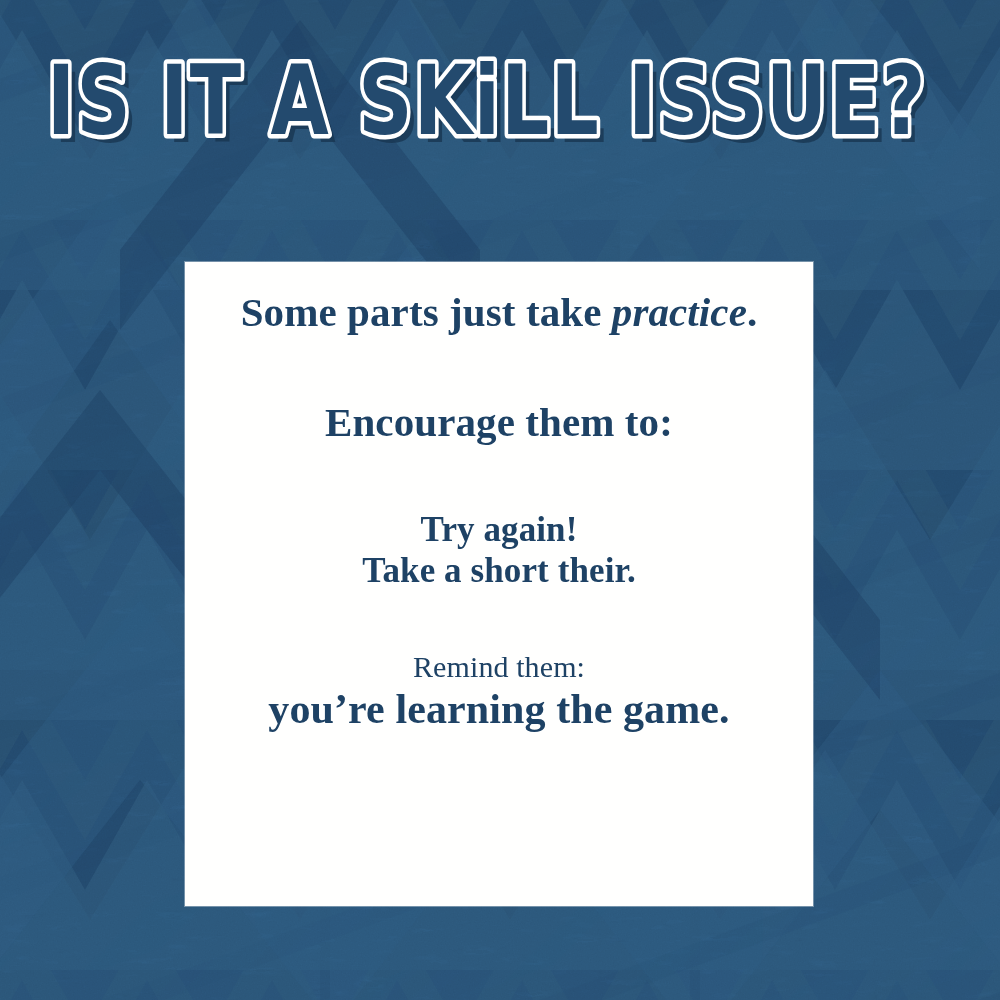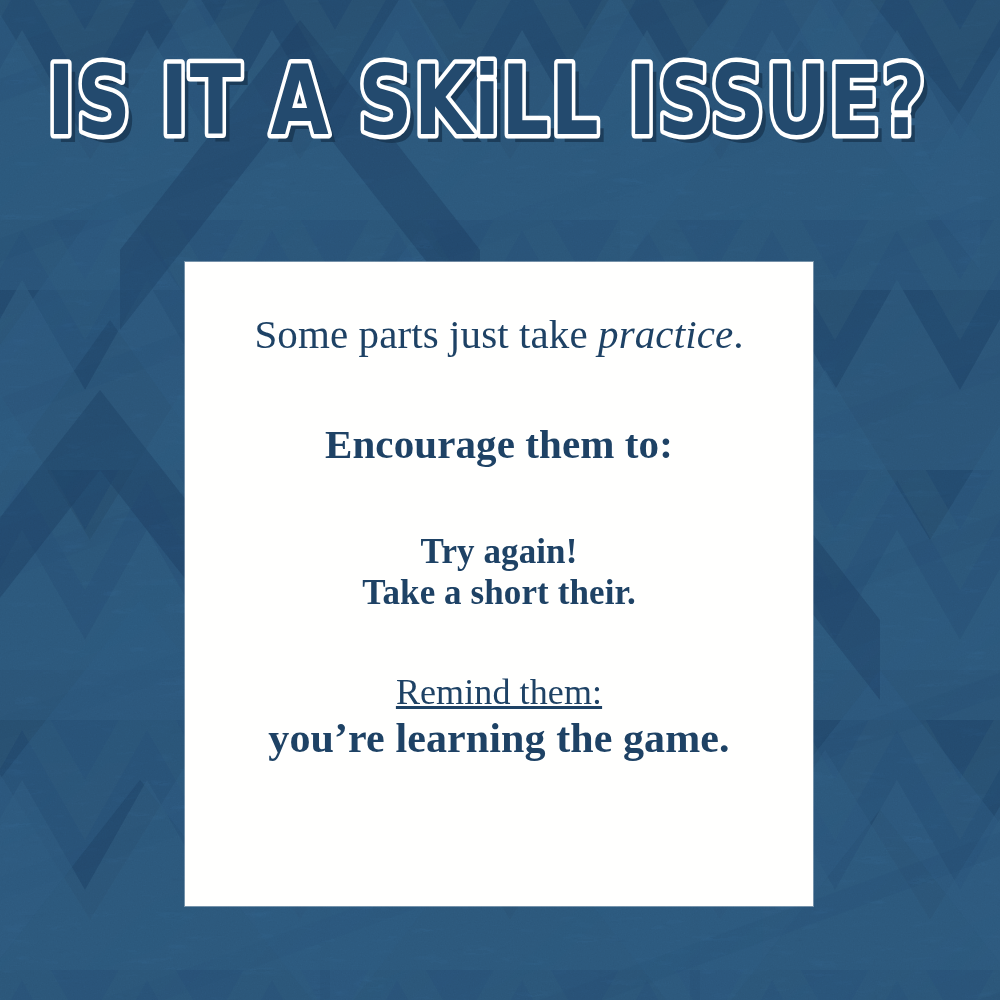--- a/index.html
+++ b/index.html
@@ -74,28 +74,28 @@
   .line {
     width:100%;
     text-align:center;
     color:#1e4265;
     font-family:"Liberation Serif", serif;
     line-height:1.18;
     letter-spacing:.1px;
     white-space:nowrap;
   }
 
-  .l-intro   { font-size:41px; font-weight:400; margin-top:22px; }
+  .l-intro   { font-size:41px; font-weight:700; margin-top:0; }
   .l-intro i { font-style:italic; }
 
   .l-lead    { font-size:41px; font-weight:700; }
 
   .l-action  { font-size:35px; font-weight:700; }
 
-  .l-remind  { font-size:36px; font-weight:400;text-decoration:underline; }
+  .l-remind  { font-size:30px; font-weight:400; }
   .l-quote   { font-size:42px; font-weight:700; }
 
   .gap-lg { height:62px; }
   .gap-md { height:58px; }
 </style>
 </head>
 <body>
 
 <div id="poster">
 

